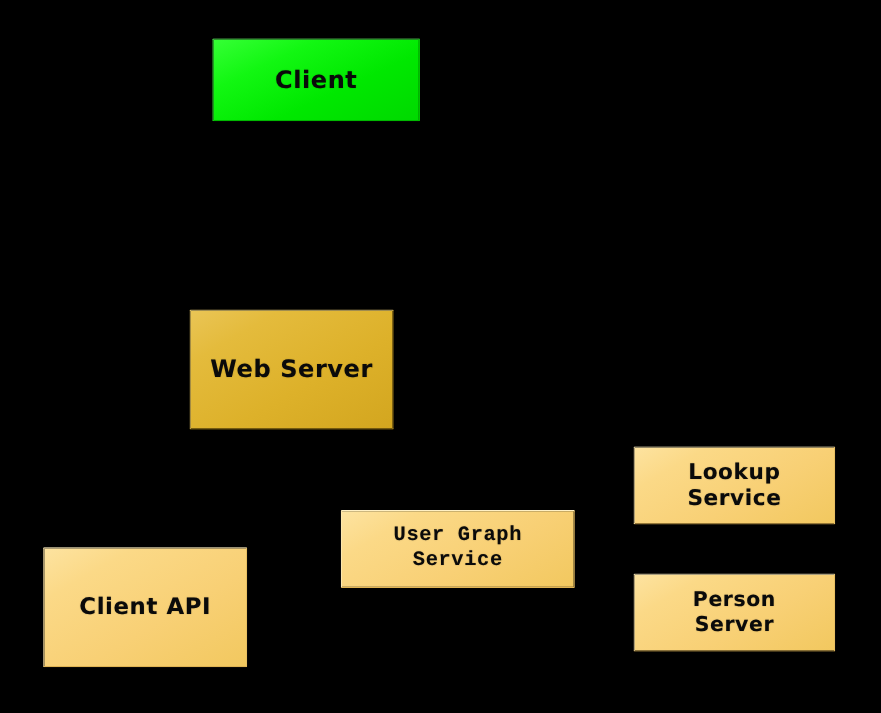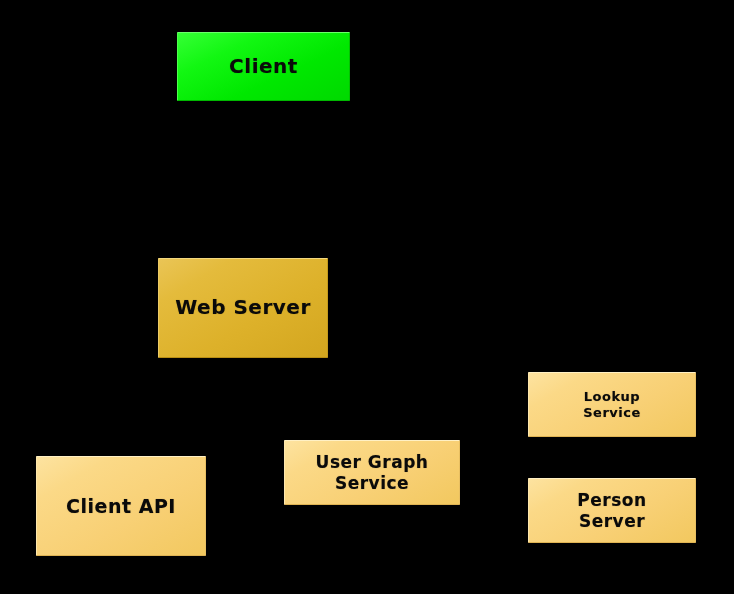--- a/index.html
+++ b/index.html
@@ -63,22 +63,22 @@
     border-top: 1px solid #fff0c4;
     border-left: 1px solid #fde7ad;
     border-bottom: 1px solid #dfb353;
     border-right: 1px solid #e8bf62;
   }
 
   
   #node-client       { left: 157px; top: 32px;  width: 173px; height: 69px;  font-size: 20px; }
   #node-web-server   { left: 158px; top: 218px; width: 170px; height: 100px; font-size: 20px; }
   #node-search-api   { left: 36px;  top: 456px; width: 170px; height: 100px; font-size: 19px; }
-  #node-user-graph   { left: 284px; top: 440px; width: 176px; height: 65px;  font-size: 17px; }
-  #node-lookup       { left: 528px; top: 372px; width: 168px; height: 65px;  font-size: 13px; text-align: center; }
+  #node-user-graph   { left: 284px; top: 425px; width: 195px; height: 65px;  font-size: 17px; font-family: Liberation Mono, monospace; }
+  #node-lookup       { left: 528px; top: 372px; width: 168px; height: 65px;  font-size: 18px; text-align: center; }
   #node-person       { left: 528px; top: 478px; width: 168px; height: 65px;  font-size: 17px; }
 </style>
 </head>
 <body>
 
 <div id="canvas">
 
   <div class="node fill-green" id="node-client">
     <span class="label">Client</span>
   </div>

